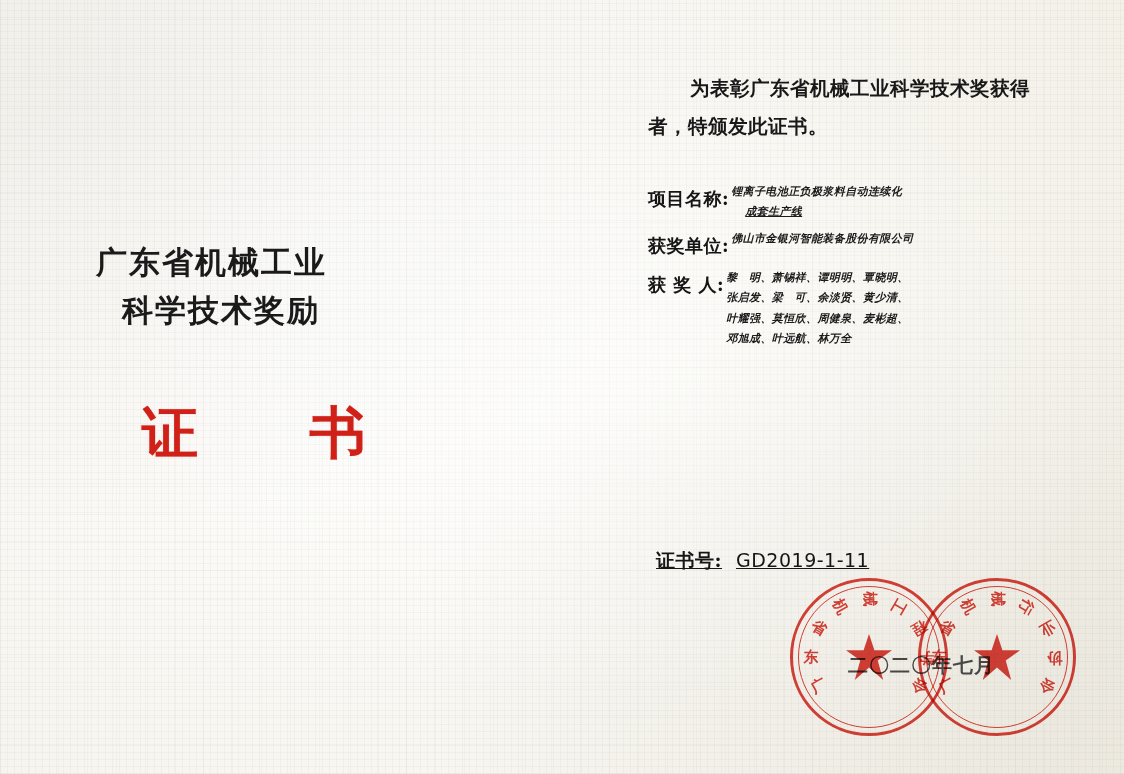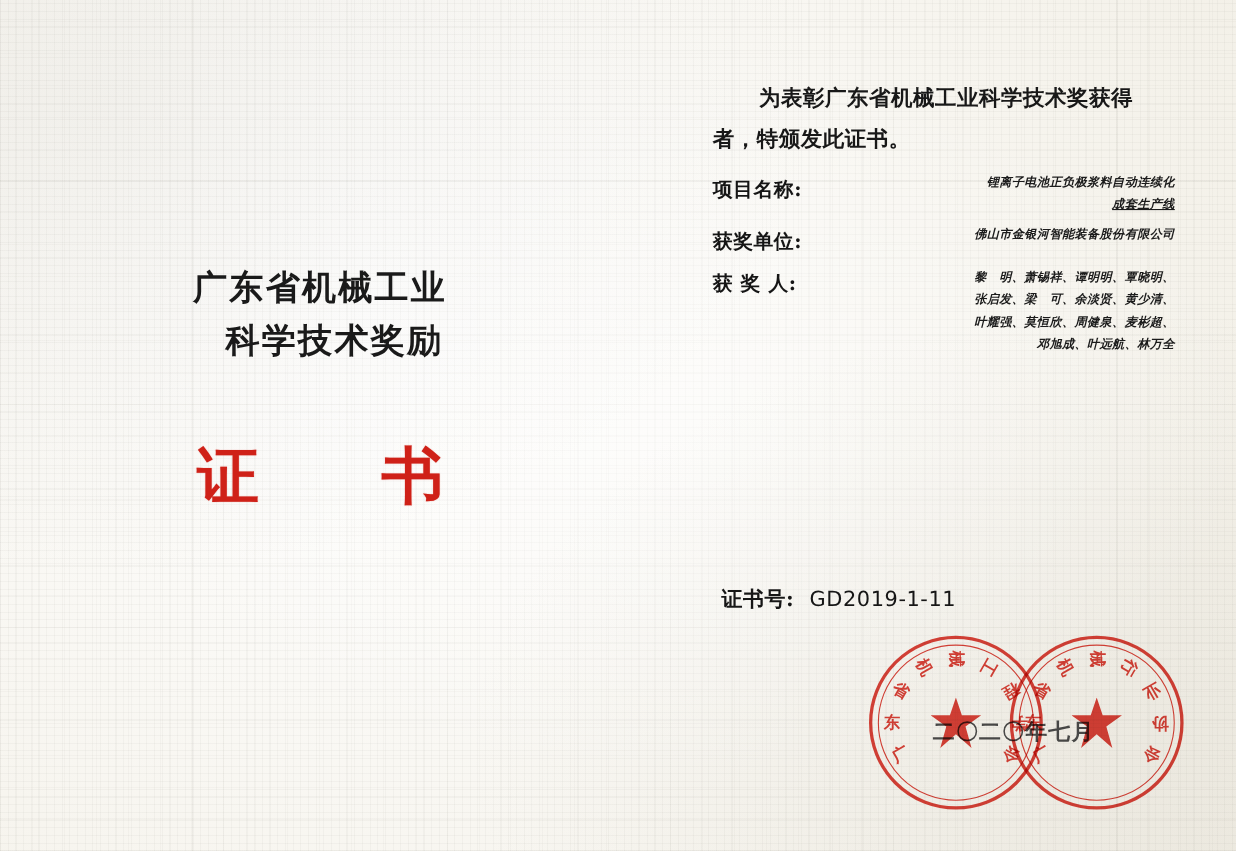--- a/index.html
+++ b/index.html
@@ -40,21 +40,20 @@
       radial-gradient(ellipse at 92% 88%, rgba(165,158,142,0.10), rgba(0,0,0,0) 42%),
       radial-gradient(ellipse at 55% 50%, rgba(255,255,255,0.5), rgba(0,0,0,0) 60%);
   }
 
   
   .left-block {
     position: absolute;
     left: 96px;
     top: 238px;
     width: 390px;
-    text-align: center;
   }
   .award-title {
     font-family: "DejaVu Serif", "Liberation Serif", serif;
     font-weight: bold;
     color: #1a1a1a;
     font-size: 31px;
     letter-spacing: 2px;
     line-height: 1.55;
     white-space: nowrap;
   }
@@ -86,22 +85,21 @@
     letter-spacing: 0.5px;
     font-weight: bold;
     font-family: "DejaVu Serif", "Liberation Serif", serif;
   }
   .intro .indent {
     display: inline-block;
     width: 42px;
   }
 
   .fields {
-    margin-top: 10px;
-    text-align: right;
+    margin-top: 36px;
   }
   .field-row {
     display: flex;
     align-items: flex-start;
     margin-bottom: 6px;
   }
   .field-label {
     flex: 0 0 auto;
     font-size: 18px;
     font-weight: bold;
@@ -131,25 +129,26 @@
     white-space: nowrap;
   }
   .winners .w-line + .w-line {
     padding-left: 0px;
   }
 
   
   .cert-no {
     position: absolute;
     left: 656px;
-    top: 532px;
+    top: 548px;
     font-size: 19px;
     font-weight: bold;
     letter-spacing: 0.5px;
     color: #161616;
+    text-decoration: underline;
   }
   .cert-no .label { margin-right: 14px; }
   .cert-no .value { font-family: "DejaVu Sans", "Liberation Sans", sans-serif; font-weight: normal; font-size: 19px;}
 
   
   .cert-date {
     position: absolute;
     left: 848px;
     top: 652px;
     font-size: 20px;

